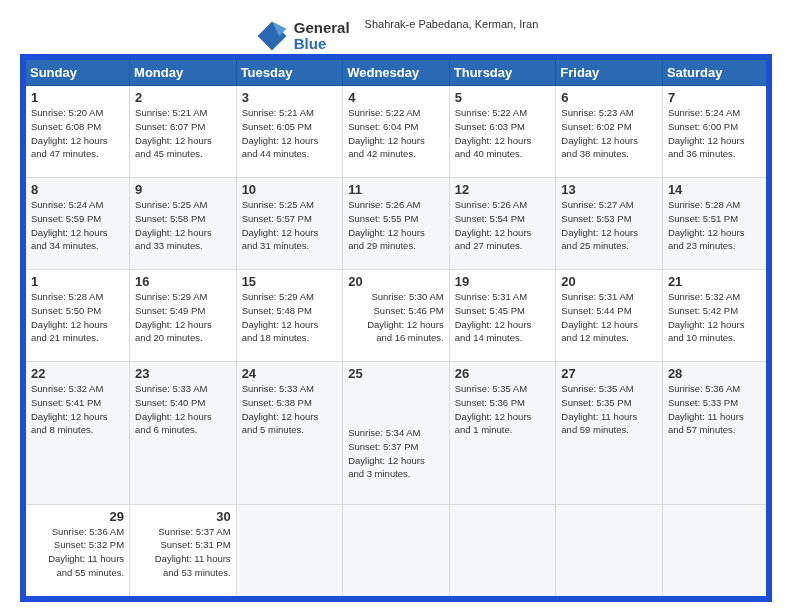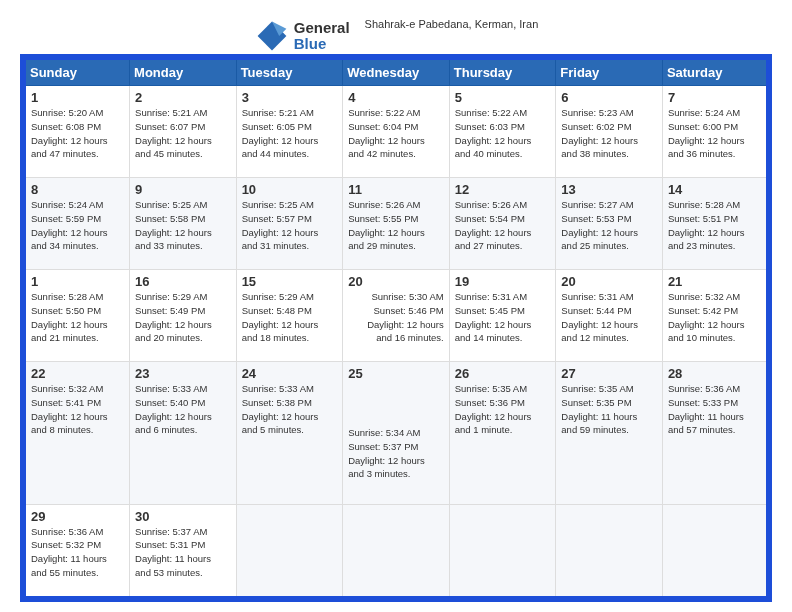--- a/index.html
+++ b/index.html
@@ -97,20 +97,21 @@
     .day-info {
       font-size: 9.5px;
       line-height: 1.45;
       color: #333;
     }
     .empty-cell {
       background: #f5f7fa !important;
     }
     .last-row td {
       height: 72px;
+      text-align: right;
     }
   </style>
 </head>
 <body>
 
 <div class="page">
   <div class="header">
     <div class="logo">
       <svg class="logo-icon" viewBox="0 0 40 40">
         <polygon points="20,4 36,20 20,36 4,20" fill="#2a6ab5"></polygon>

